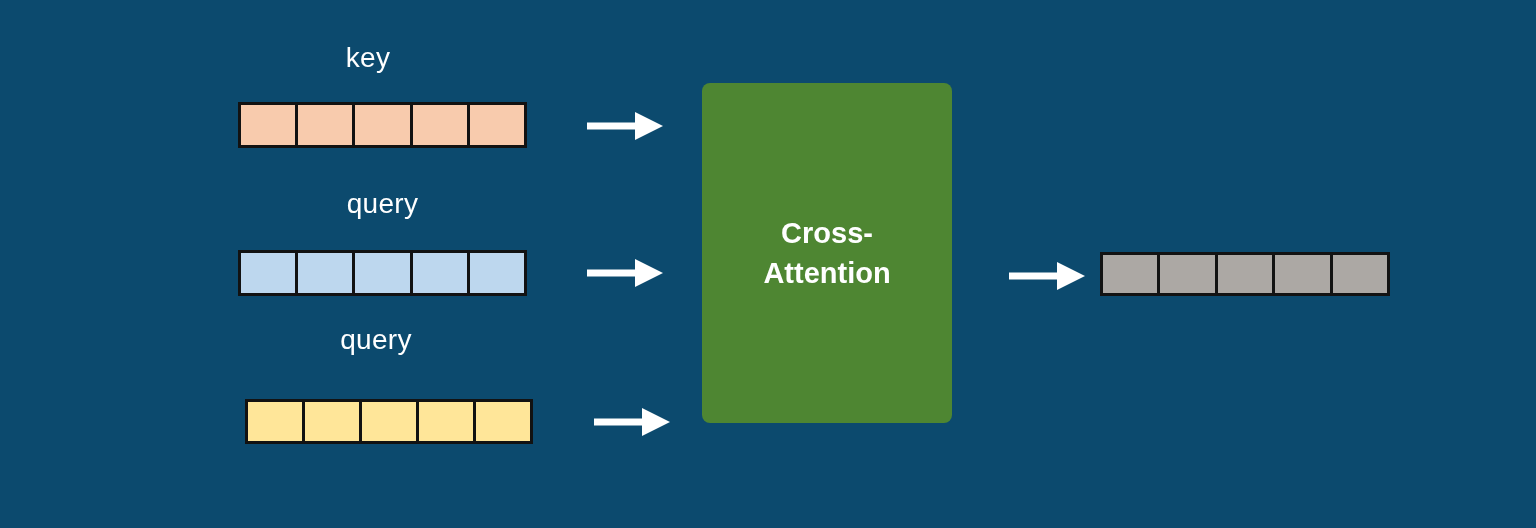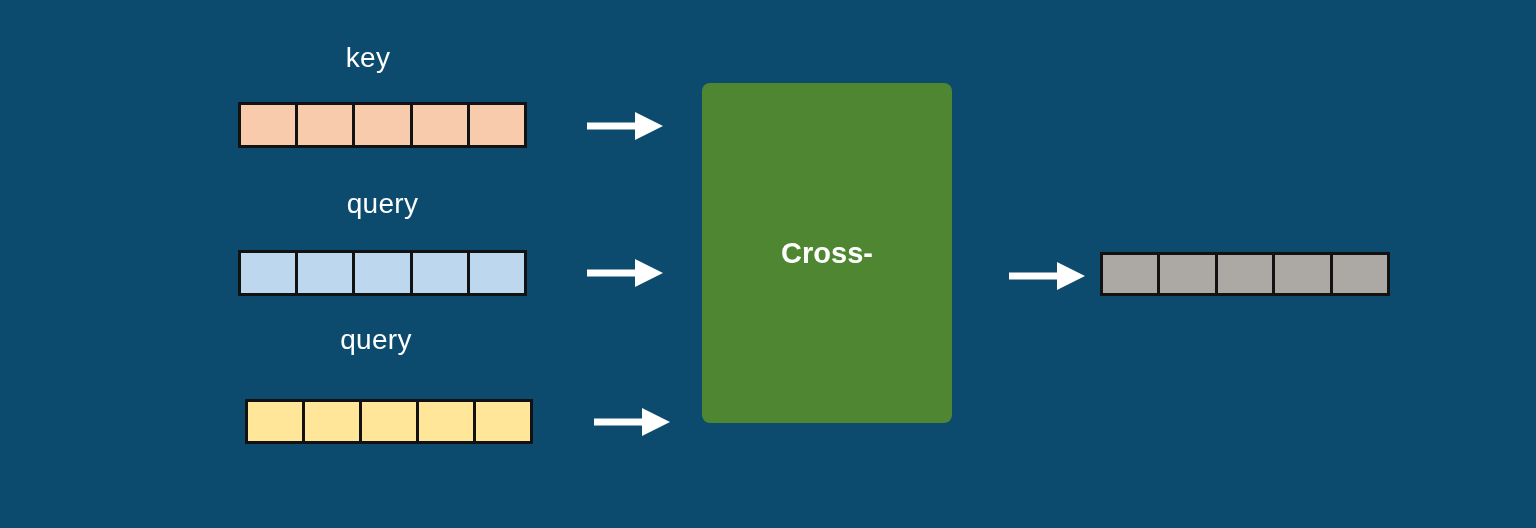--- a/index.html
+++ b/index.html
@@ -123,20 +123,21 @@
   </div>
   <div class="arrow" id="arrow-query">
     <svg width="80" height="32" viewBox="0 0 80 32">
       <rect class="shaft" x="2" y="12.5" width="52" height="7" style="fill: rgb(255, 255, 255);"></rect>
       <polygon class="head" points="50,2 78,16 50,30" style="fill: rgb(255, 255, 255);"></polygon>
     </svg>
   </div>
 
   <div class="process-block" style="background: rgb(78, 134, 50); color: rgb(255, 255, 255);">
     <span>Cross-</span>
+    <span>Attention</span>
   </div>
 
   <div class="arrow" id="arrow-output">
     <svg width="80" height="32" viewBox="0 0 80 32">
       <rect class="shaft" x="2" y="12.5" width="52" height="7" style="fill: rgb(255, 255, 255);"></rect>
       <polygon class="head" points="50,2 78,16 50,30" style="fill: rgb(255, 255, 255);"></polygon>
     </svg>
   </div>
 
   <div class="vector-row" id="output-row">

